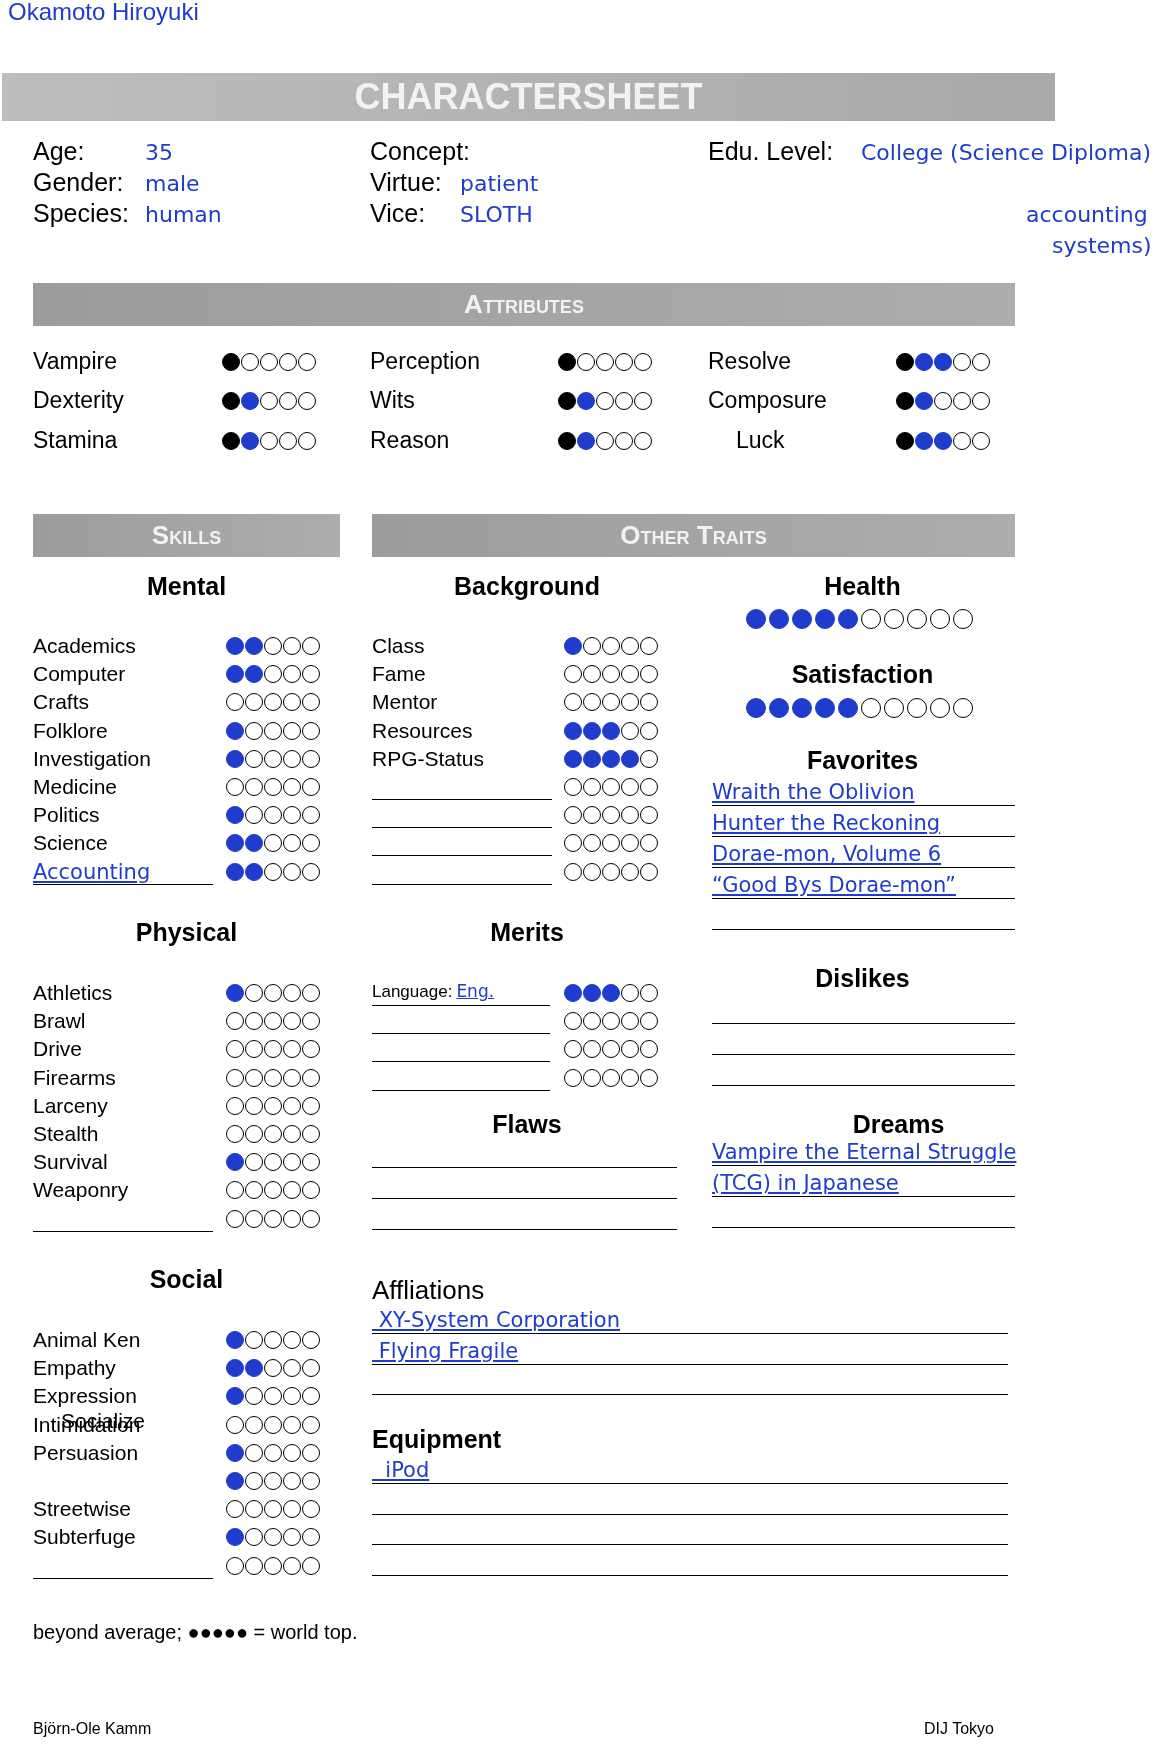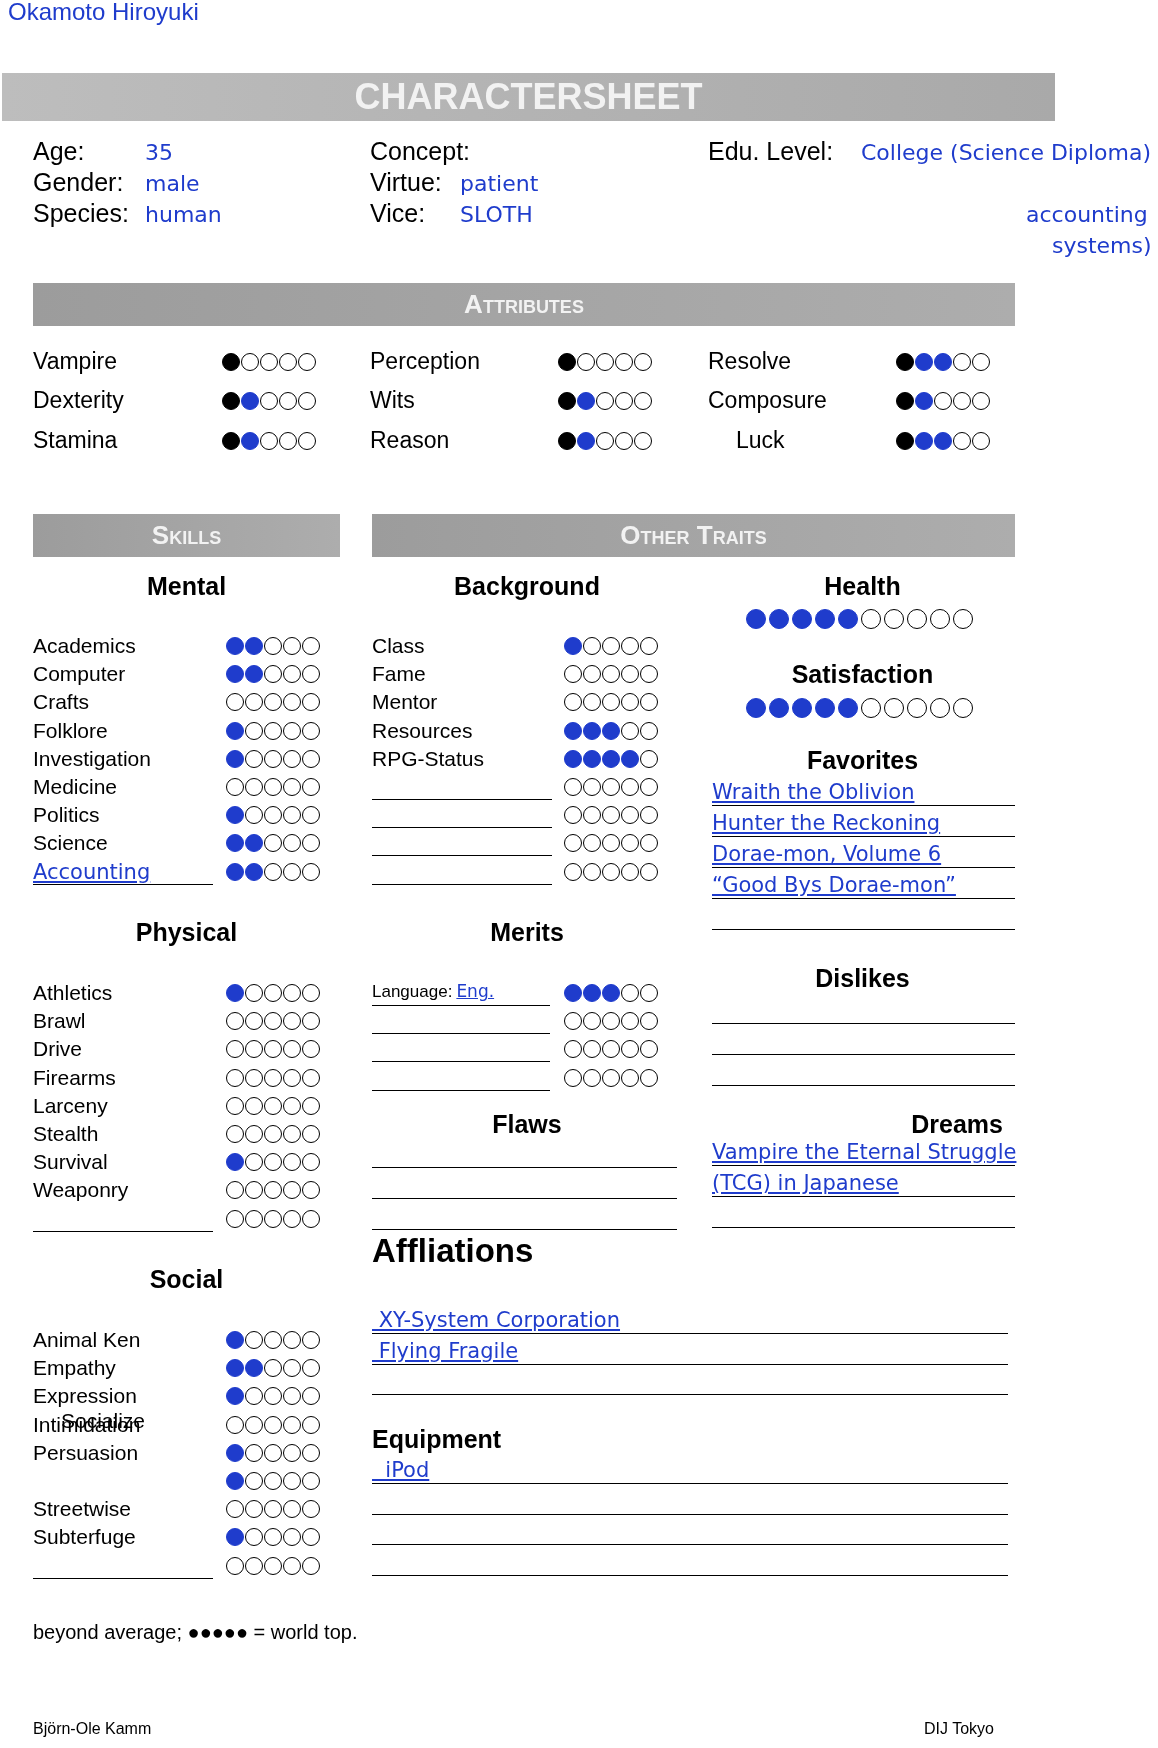--- a/index.html
+++ b/index.html
@@ -110,24 +110,24 @@
     <span class="dot" style="width:20px;height:20px;"></span>
     <span class="dot" style="width:20px;height:20px;"></span>
   </div>
 
 <div class="abs subhead" style="left:710px; top:746px; width:305px;">Favorites</div>
 <div id="favorites-list"></div>
 
 <div class="abs subhead" style="left:710px; top:964px; width:305px;">Dislikes</div>
 <div id="dislikes-list"></div>
 
-<div class="abs subhead" style="left:698px; top:1110px; width:305px;text-align:right;">Dreams</div>
+<div class="abs subhead" style="left:746px; top:1110px; width:305px;">Dreams</div>
 <div id="dreams-list"></div>
 
-<div class="abs" style="left:372px; top:1232px; font-size:33px; font-weight:bold;">Affliations</div>
+<div class="abs" style="left:372px; top:1275px; font-size:26px; font-weight:normal;">Affliations</div>
 <div id="affiliations-list"></div>
 
 <div class="abs" style="left:372px; top:1425px; font-size:25px; font-weight:bold;">Equipment</div>
 <div id="equipment-list"></div>
 
 <div class="abs legend" style="left:33px; top:1619px; width:1000px;">
   <div>beyond average; ●●●●● = world top.</div>
 </div>
 
 <div class="abs footer" style="left:33px; top:1720px;">Björn-Ole Kamm</div>

